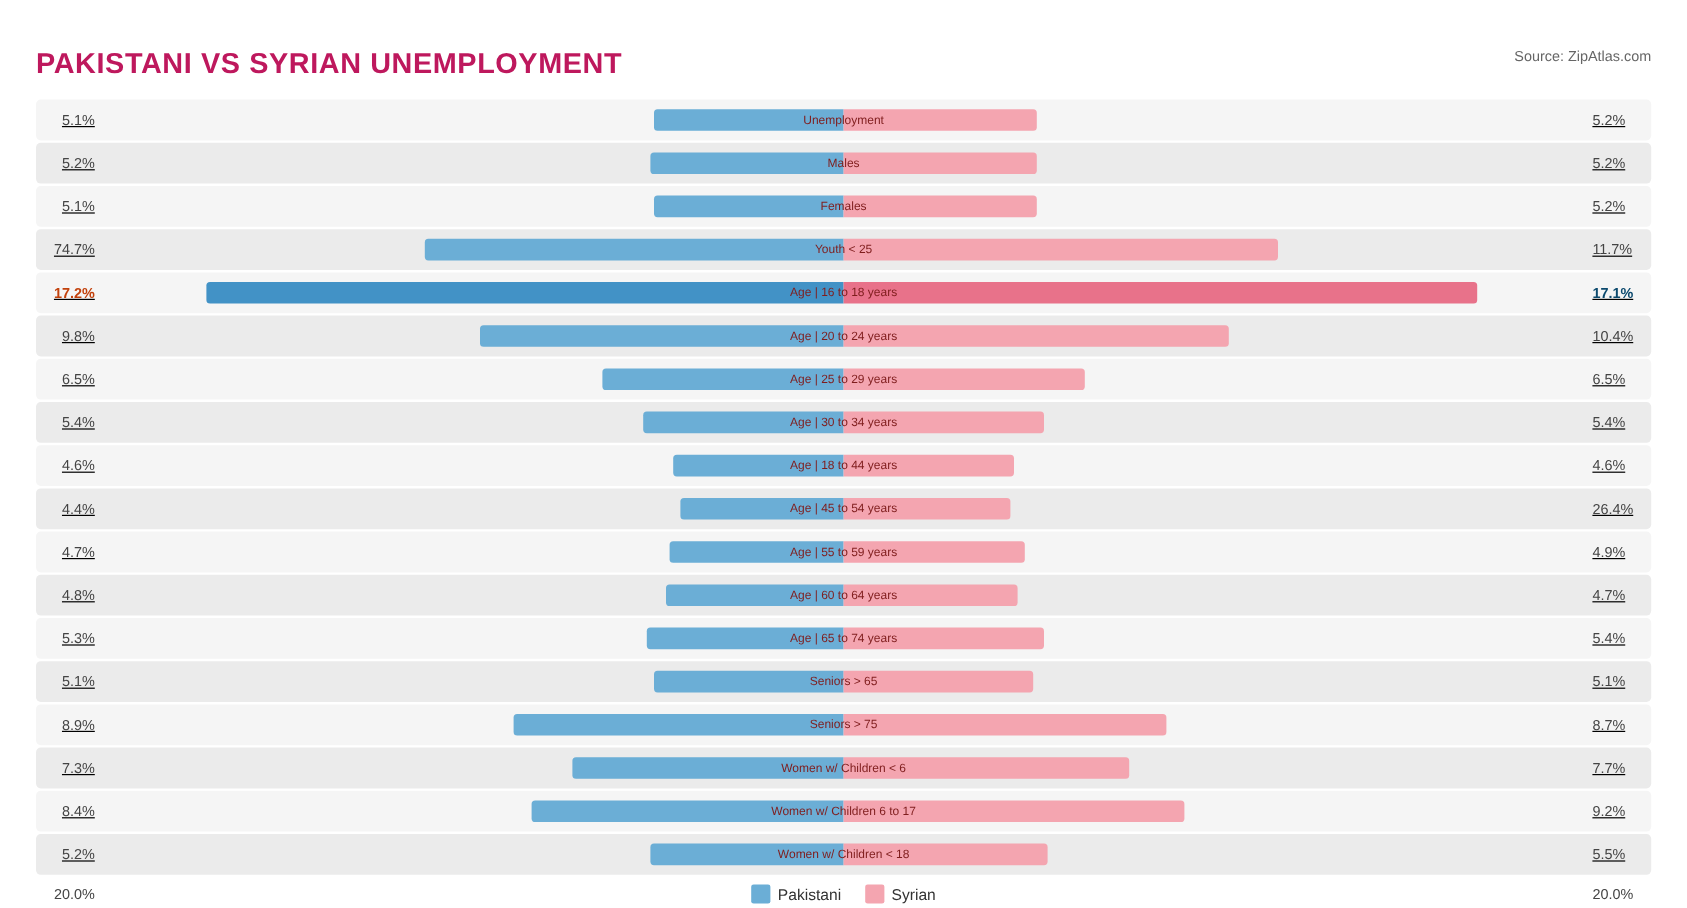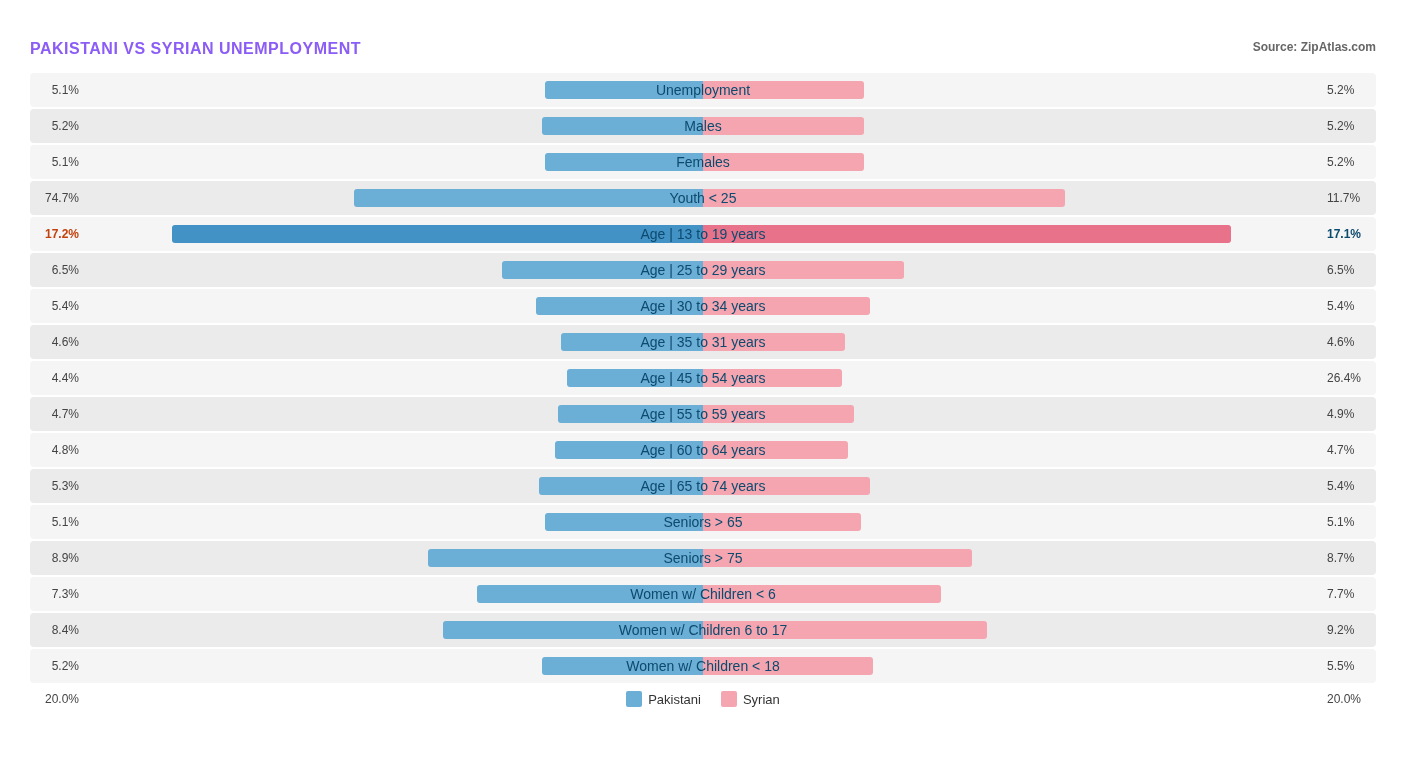--- a/index.html
+++ b/index.html
@@ -16,35 +16,35 @@
       background: #fff;
       padding: 20px 10px 10px 10px;
     }
     .chart-header {
       display: flex;
       justify-content: space-between;
       align-items: flex-start;
       margin-bottom: 15px;
     }
     .chart-title {
-      font-size: 16px;
+      font-size: 24px;
       font-weight: bold;
-      color: #8b5cf6;
+      color: #be185d;
       text-transform: uppercase;
       letter-spacing: 0.5px;
     }
     .chart-source {
       font-size: 12px;
       color: #666;
       text-align: left;
-      font-weight: bold;
     }
     .chart-body {
       position: relative;
       width: 100%;
+      text-decoration: underline;
     }
     .row {
       display: flex;
       align-items: center;
       margin-bottom: 2px;
       height: 34px;
       border-radius: 4px;
     }
     .row:nth-child(odd) {
       background: #f5f5f5;
@@ -78,22 +78,22 @@
       height: 18px;
       background: #f4a5b0;
       border-radius: 0 3px 3px 0;
       position: absolute;
       left: 50%;
     }
     .label-center {
       position: absolute;
       left: 50%;
       transform: translateX(-50%);
-      font-size: 14px;
-      color: #0c4a6e;
+      font-size: 10px;
+      color: #7f1d1d;
       white-space: nowrap;
       z-index: 2;
       background: transparent;
       pointer-events: none;
     }
     .right-val {
       width: 55px;
       text-align: left;
       font-size: 12px;
       color: #444;
@@ -197,23 +197,32 @@
           <div class="bar-right" style="width: 29.25%; top: 50%; transform: translateY(-50%);"></div>
           <div class="label-center">Youth &lt; 25</div>
         </div>
         <div class="right-val">11.7%</div>
       </div>
       <div class="row row-highlight">
         <div class="left-val left-val-bold">17.2%</div>
         <div class="bars-area">
           <div class="bar-left" style="width: 43%; top: 50%; transform: translateY(-50%);"></div>
           <div class="bar-right" style="width: 42.75%; top: 50%; transform: translateY(-50%);"></div>
-          <div class="label-center">Age | 13 to 19 years</div>
+          <div class="label-center">Age | 16 to 18 years</div>
         </div>
         <div class="right-val right-val-bold">17.1%</div>
+      </div>
+      <div class="row">
+        <div class="left-val">9.8%</div>
+        <div class="bars-area">
+          <div class="bar-left" style="width: 24.5%; top: 50%; transform: translateY(-50%);"></div>
+          <div class="bar-right" style="width: 26%; top: 50%; transform: translateY(-50%);"></div>
+          <div class="label-center">Age | 20 to 24 years</div>
+        </div>
+        <div class="right-val">10.4%</div>
       </div>
       <div class="row">
         <div class="left-val">6.5%</div>
         <div class="bars-area">
           <div class="bar-left" style="width: 16.25%; top: 50%; transform: translateY(-50%);"></div>
           <div class="bar-right" style="width: 16.25%; top: 50%; transform: translateY(-50%);"></div>
           <div class="label-center">Age | 25 to 29 years</div>
         </div>
         <div class="right-val">6.5%</div>
       </div>
@@ -224,21 +233,21 @@
           <div class="bar-right" style="width: 13.5%; top: 50%; transform: translateY(-50%);"></div>
           <div class="label-center">Age | 30 to 34 years</div>
         </div>
         <div class="right-val">5.4%</div>
       </div>
       <div class="row">
         <div class="left-val">4.6%</div>
         <div class="bars-area">
           <div class="bar-left" style="width: 11.5%; top: 50%; transform: translateY(-50%);"></div>
           <div class="bar-right" style="width: 11.5%; top: 50%; transform: translateY(-50%);"></div>
-          <div class="label-center">Age | 35 to 31 years</div>
+          <div class="label-center">Age | 18 to 44 years</div>
         </div>
         <div class="right-val">4.6%</div>
       </div>
       <div class="row">
         <div class="left-val">4.4%</div>
         <div class="bars-area">
           <div class="bar-left" style="width: 11%; top: 50%; transform: translateY(-50%);"></div>
           <div class="bar-right" style="width: 11.25%; top: 50%; transform: translateY(-50%);"></div>
           <div class="label-center">Age | 45 to 54 years</div>
         </div>

